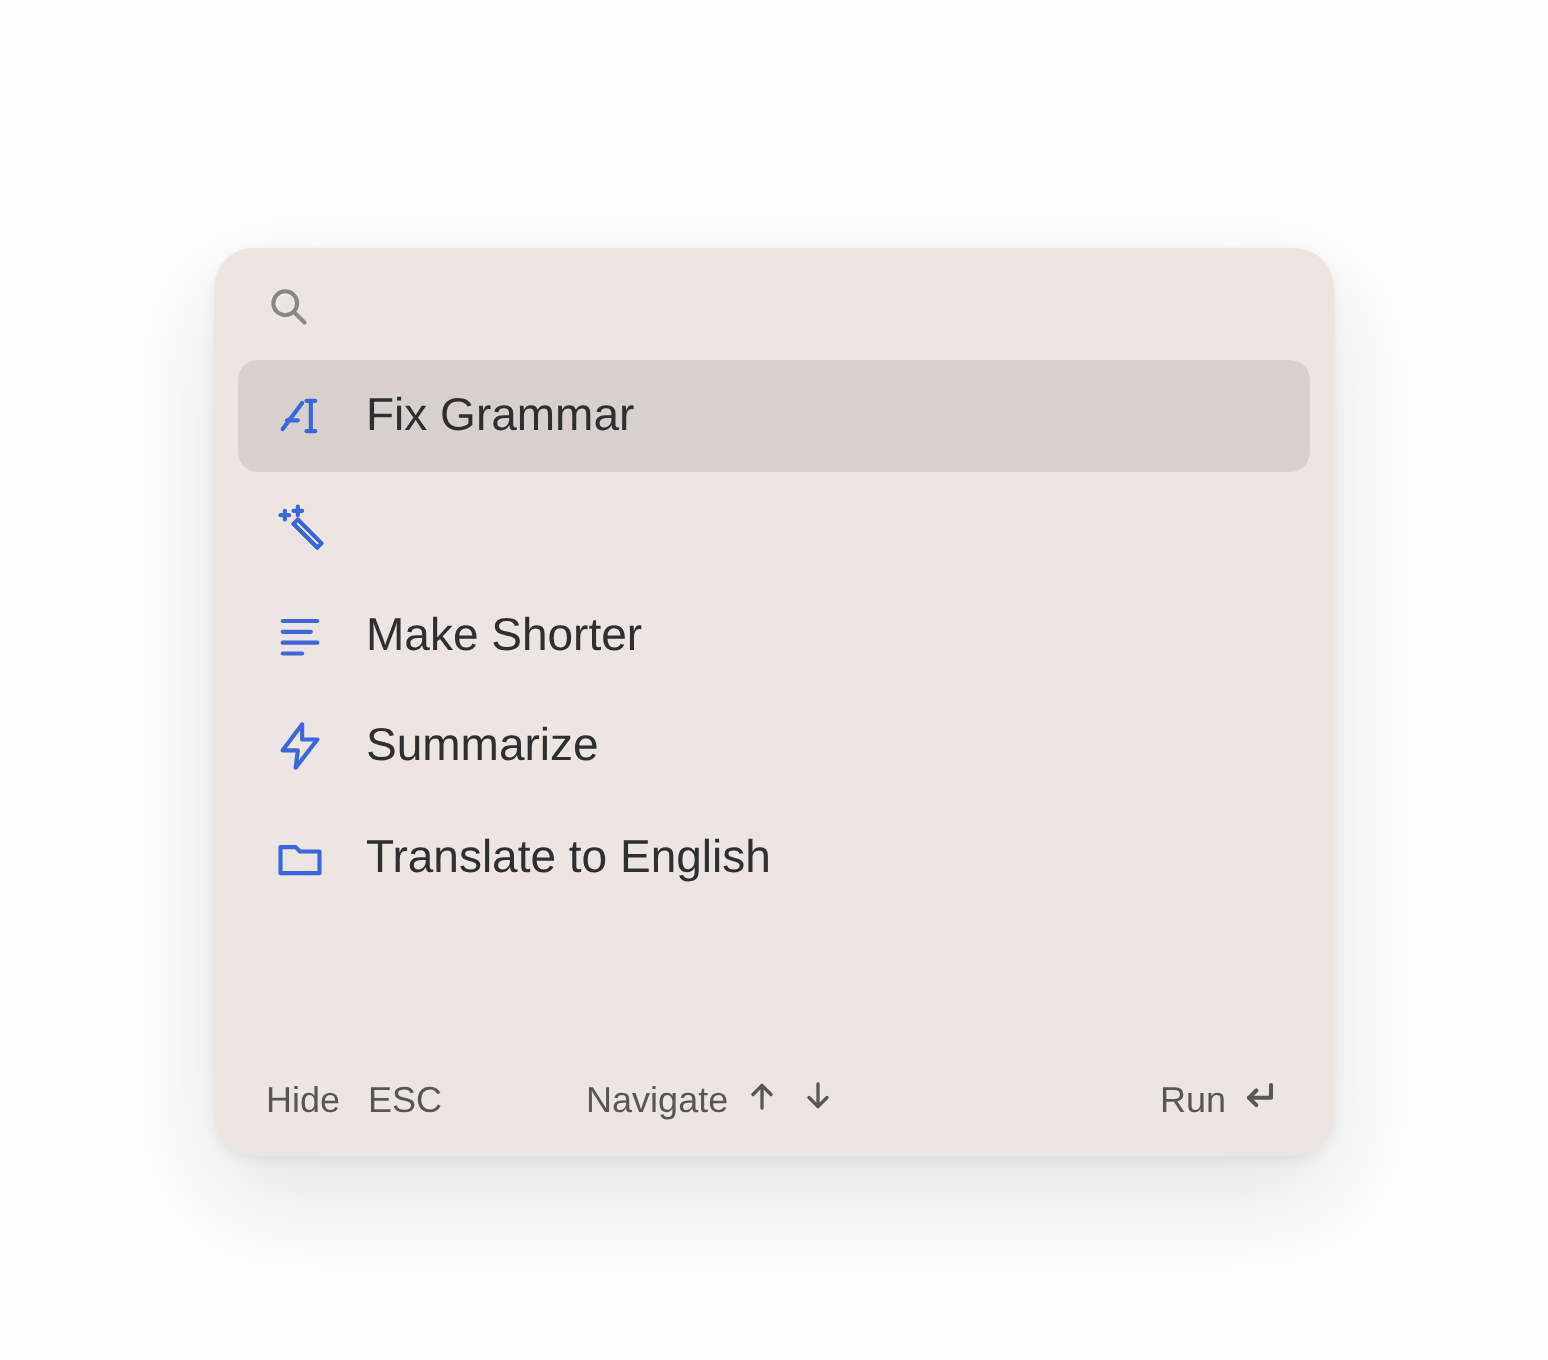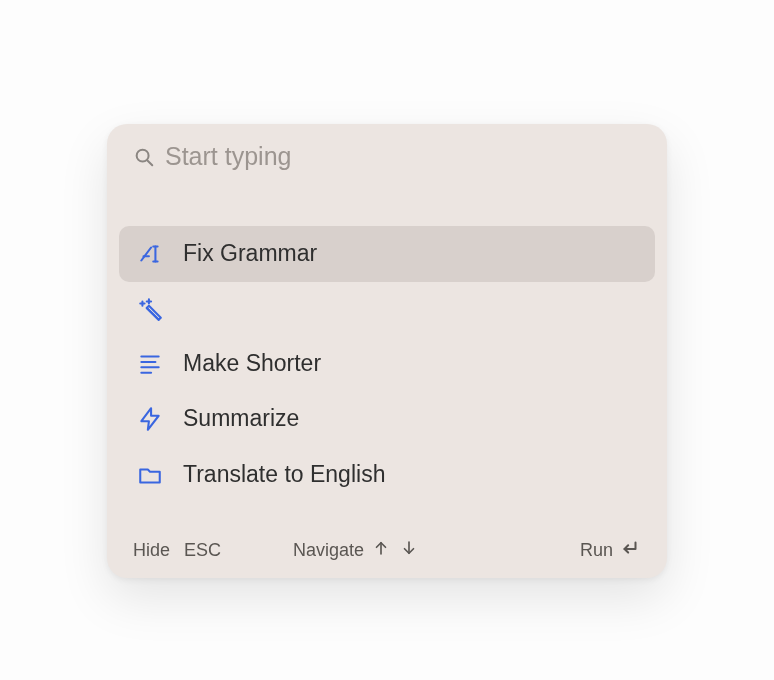--- a/index.html
+++ b/index.html
@@ -65,21 +65,20 @@
       align-items: center;
       gap: 20px;
       padding: 14px 18px;
       border-radius: 10px;
       cursor: pointer;
       font-size: 23px;
       color: #2f2f2f;
     }
     .item.selected {
       background: #d8d0cc;
-      margin-top: 39px;
     }
     .item-icon {
       width: 26px;
       height: 26px;
       color: #3a66e0;
       flex-shrink: 0;
       display: flex;
       align-items: center;
       justify-content: center;
     }
@@ -115,21 +114,20 @@
 
 <div class="palette">
 
   <div class="search-row">
     <span class="search-icon">
       <svg viewBox="0 0 24 24" fill="none" stroke="currentColor" stroke-width="2.2" stroke-linecap="round">
         <circle cx="10.5" cy="10.5" r="6.5"></circle>
         <line x1="16" y1="16" x2="21" y2="21"></line>
       </svg>
     </span>
-    <input class="search-input" type="text" autofocus="" placeholder="Start typing" style="">
   </div>
 
   <div class="list">
 
     <div class="item selected">
         <span class="item-icon">
           <svg viewBox="0 0 24 24" stroke="currentColor" stroke-width="1.9" stroke-linecap="round" stroke-linejoin="round" fill="none">
         <path d="M4 18 L13 6"></path>
             <path d="M6 14 L11 14"></path>
         <path d="M17 5 L17 19"></path>

